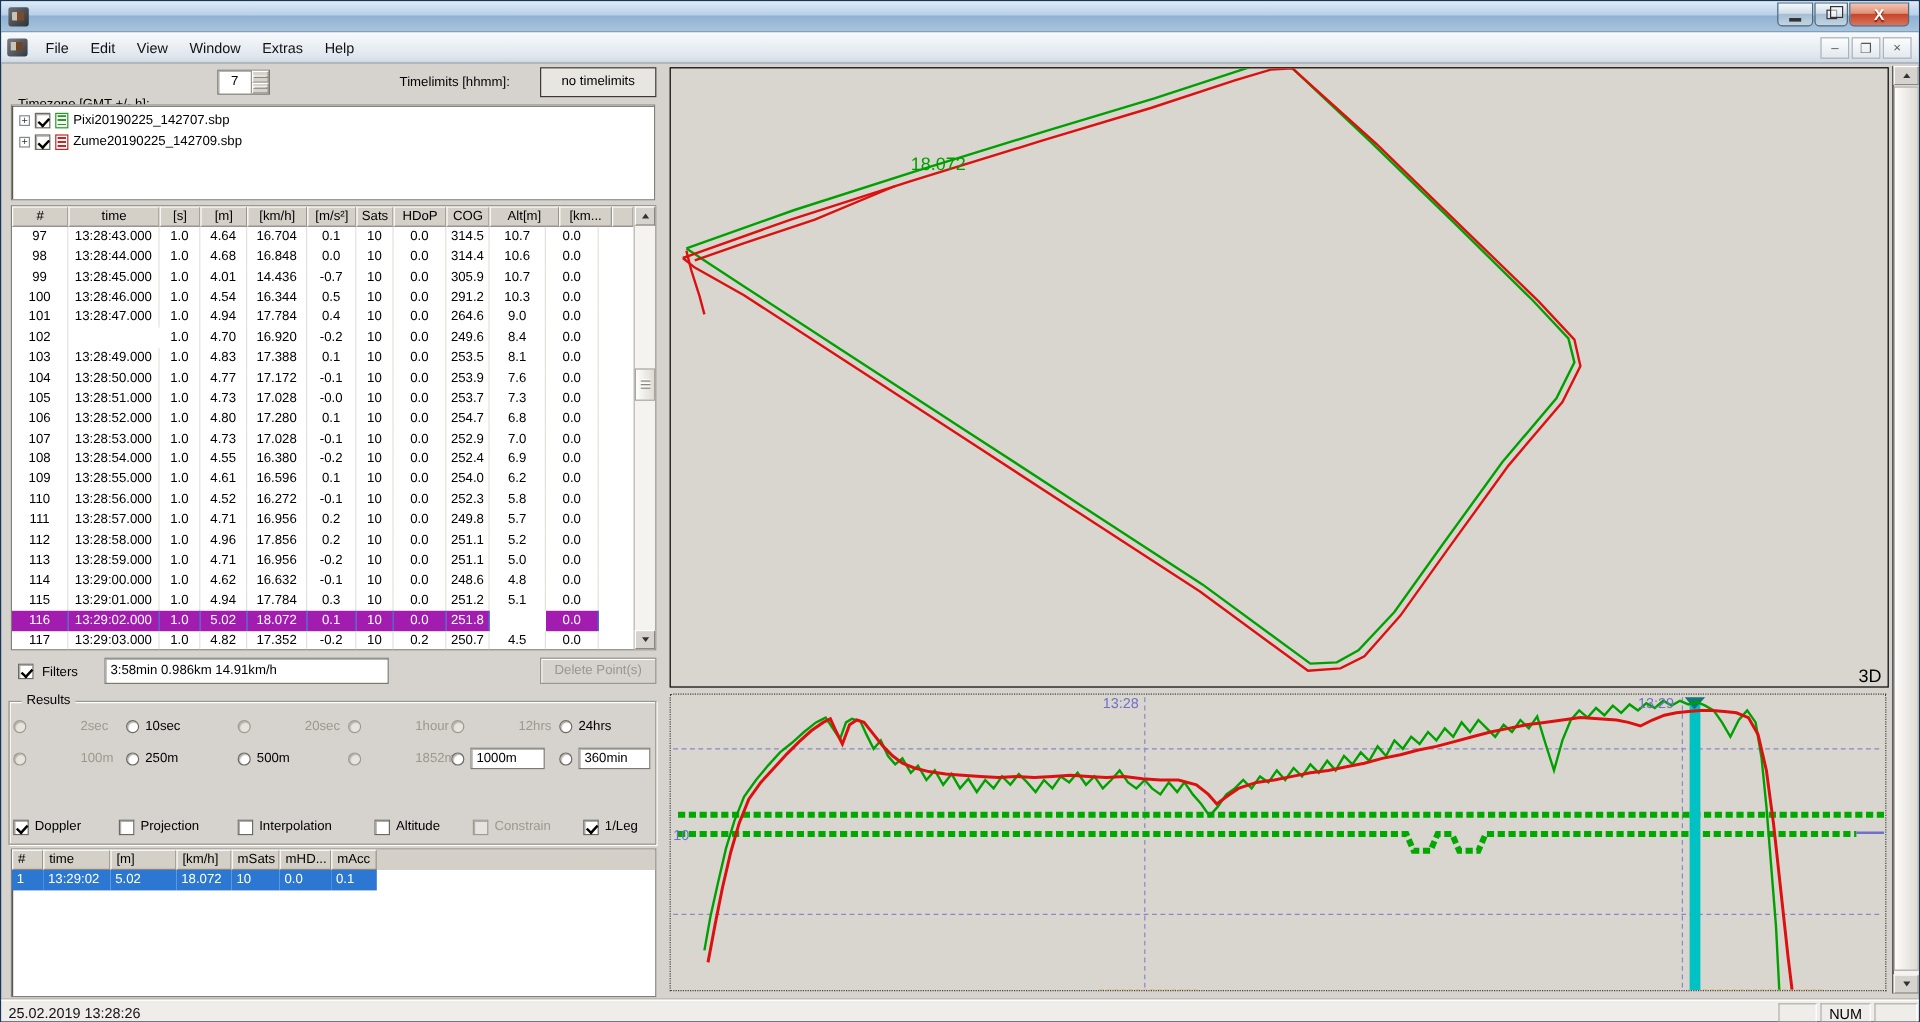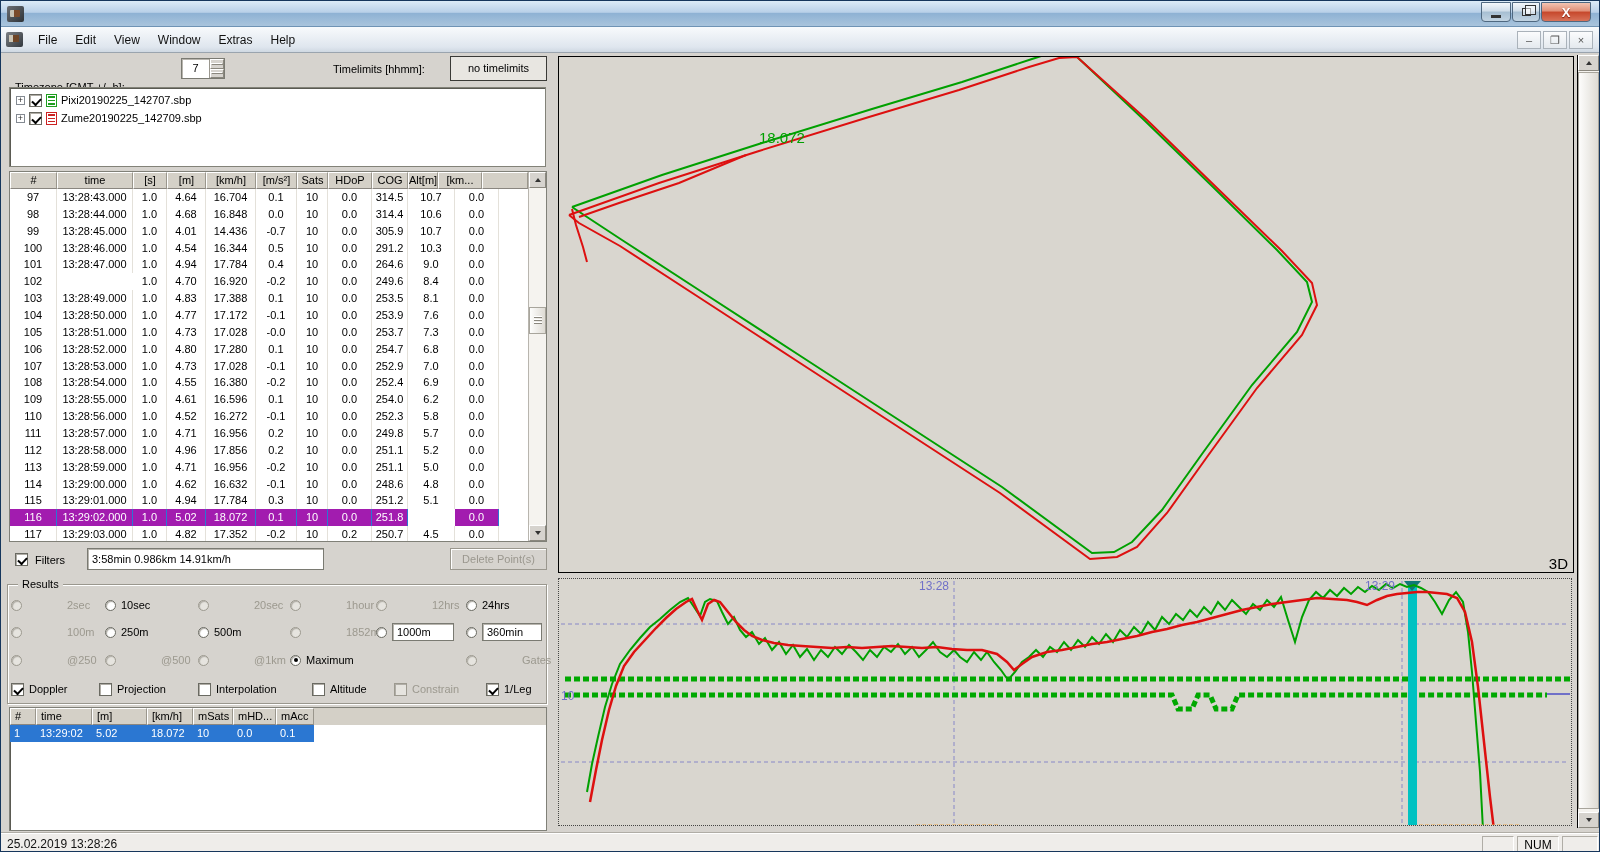--- a/index.html
+++ b/index.html
@@ -198,21 +198,21 @@
       <div class="dt-head">
           <div class="hc" style="width: 47px;">#</div>
           <div class="hc" style="width: 76px;">time</div>
           <div class="hc" style="width: 34px;">[s]</div>
           <div class="hc" style="width: 39px;">[m]</div>
           <div class="hc" style="width: 50px;">[km/h]</div>
           <div class="hc" style="width: 41px;">[m/s²]</div>
           <div class="hc" style="width: 31px;">Sats</div>
           <div class="hc" style="width: 44px;">HDoP</div>
           <div class="hc" style="width: 36px;">COG</div>
-          <div class="hc" style="width: 30px;">Alt[m]</div>
+          <div class="hc" style="width: 58px;">Alt[m]</div>
           <div class="hc" style="width: 44px;">[km...</div>
           <div class="hc" style="flex: 1 1 0%;"></div>
         </div>
       <div class="dt-body">
           <div class="dt-row">
             <div class="c" style="width: 47px;">97</div>
             <div class="c" style="width: 76px;">13:28:43.000</div>
             <div class="c" style="width: 34px;">1.0</div>
             <div class="c" style="width: 39px;">4.64</div>
             <div class="c" style="width: 50px;">16.704</div>
@@ -551,43 +551,20 @@
         <span class="radio"></span>
         <span>1852m</span>
       </div>
       <div class="ritem">
         <span class="radio"></span>
         <div class="mini-input">1000m</div>
       </div>
       <div class="ritem">
         <span class="radio"></span>
         <div class="mini-input">360min</div>
-      </div>
-    </div>
-  <div class="rrow" style="top:649px;">
-      <div class="ritem dis">
-        <span class="radio"></span>
-        <span>@250</span>
-      </div>
-      <div class="ritem dis">
-        <span class="radio"></span>
-        <span>@500</span>
-      </div>
-      <div class="ritem dis">
-        <span class="radio"></span>
-        <span>@1km</span>
-      </div>
-      <div class="ritem">
-        <span class="radio sel"></span>
-        <span>Maximum</span>
-      </div>
-      <div class="ritem"></div>
-      <div class="ritem dis">
-        <span class="radio"></span>
-        <span>Gates</span>
       </div>
     </div>
   <div class="cbrow">
       <div class="cbitem">
         <span class="cb checked"></span>
         <span>Doppler</span>
       </div>
       <div class="cbitem">
         <span class="cb"></span>
         <span>Projection</span>

